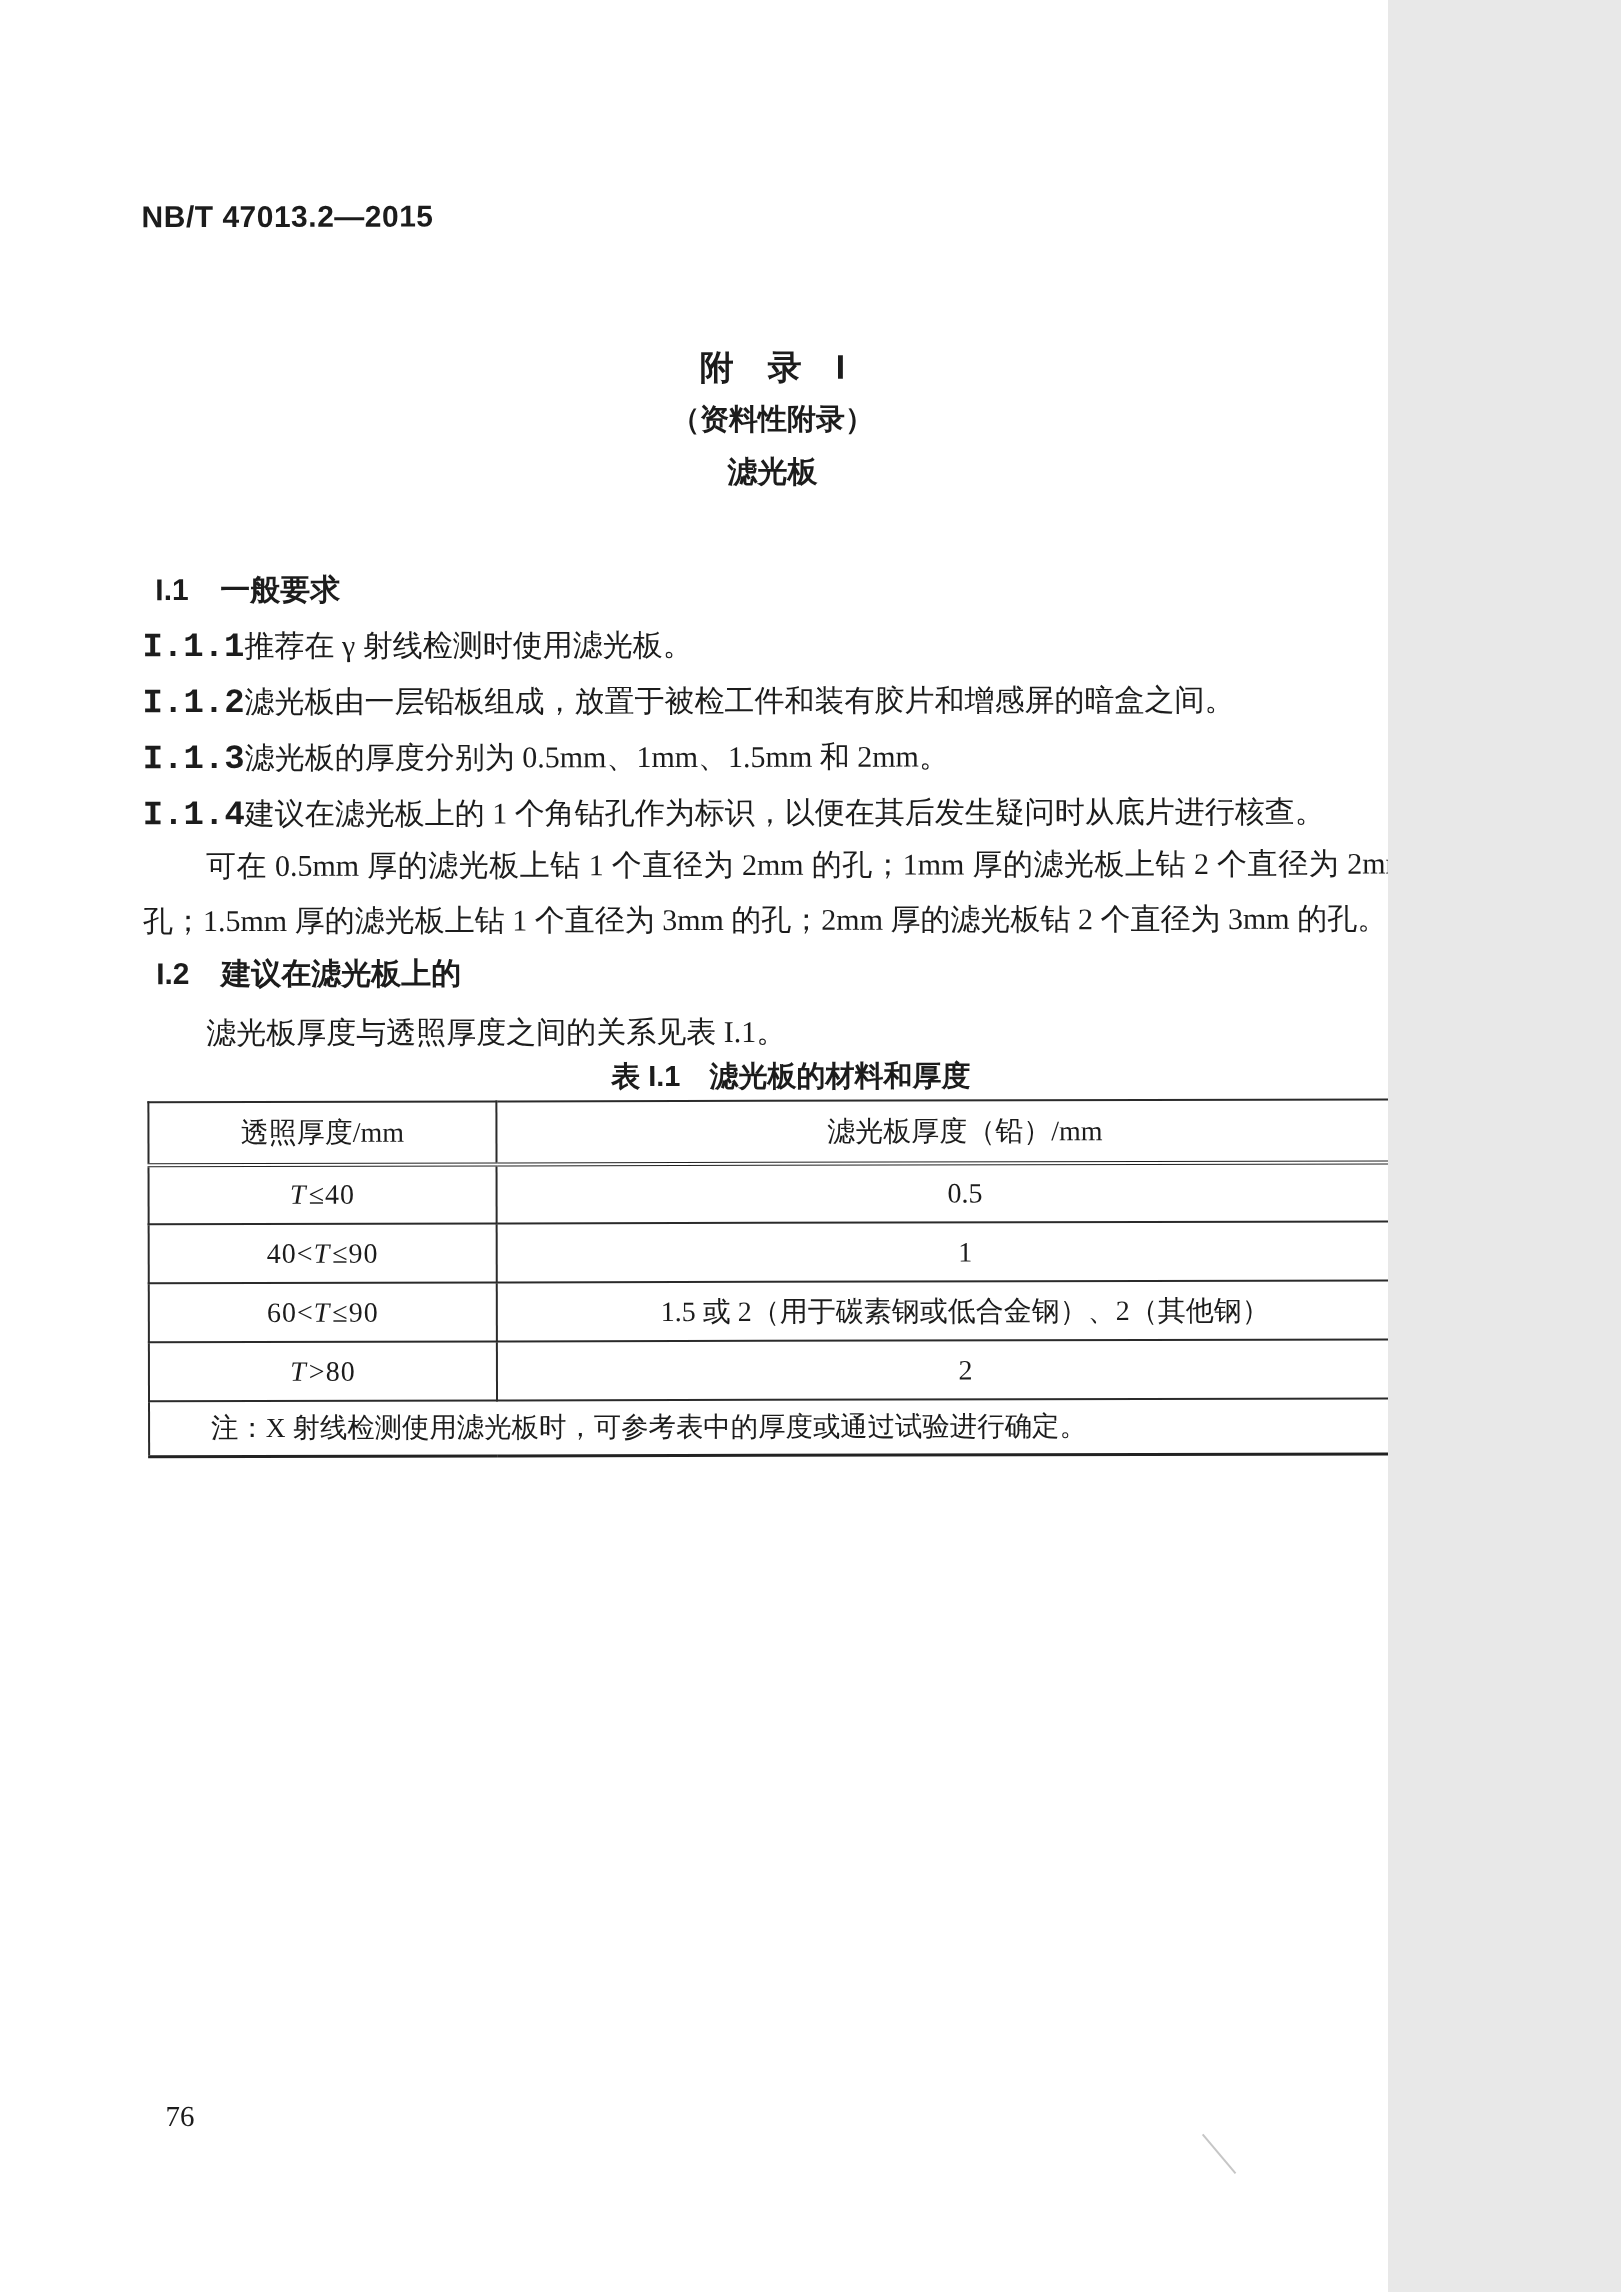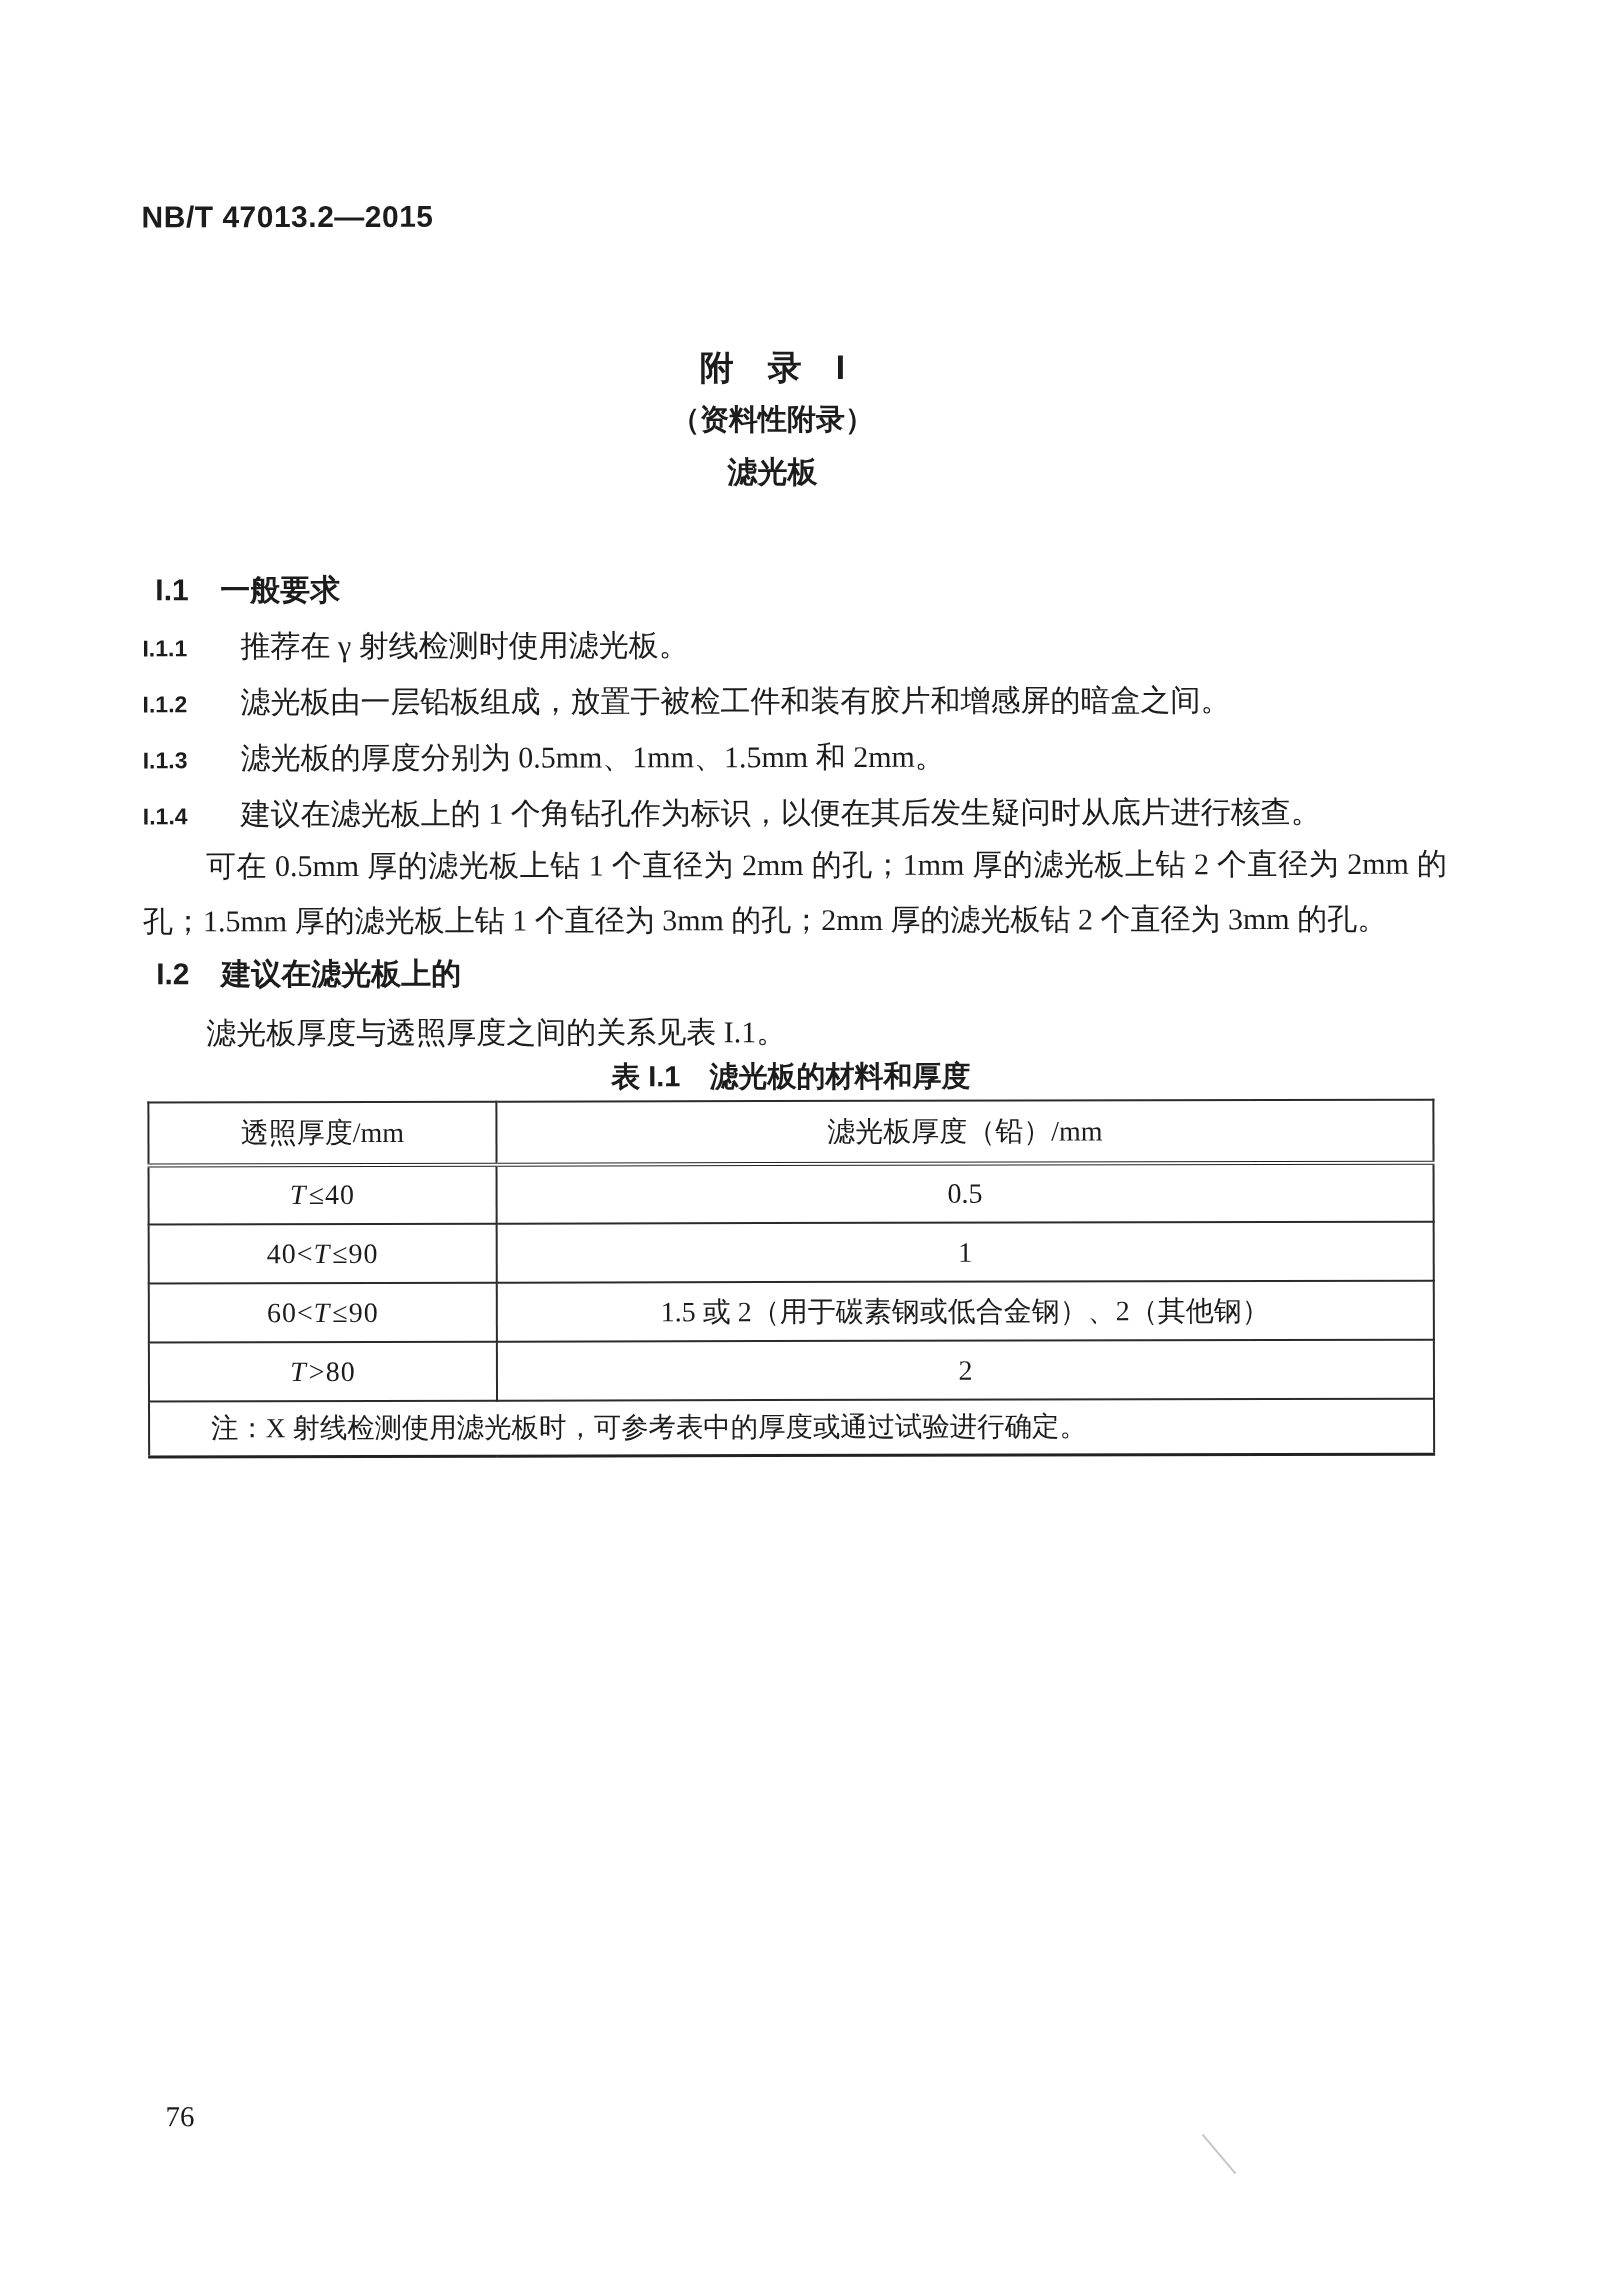--- a/index.html
+++ b/index.html
@@ -1,19 +1,19 @@
 <!DOCTYPE html>
 <html><head>
 <meta charset="utf-8">
 <style>
   * { margin:0; padding:0; box-sizing:border-box; }
   body { background:#e8e8e8; }
   .page {
     position:relative;
-    width:1621px; height:2293px;
+    width:1388px; height:2293px;
     background:#ffffff;
     color:#1c1c1c;
     font-family:"Liberation Serif","DejaVu Serif",serif;
     overflow:hidden;
   }
   .tilt { position:absolute; inset:0; transform:rotate(-0.12deg); transform-origin:50% 40%; }
 
   .doc-code {
     position:absolute; left:143px; top:199px;
     font-family:"Liberation Sans","DejaVu Sans",sans-serif;
@@ -29,22 +29,22 @@
   .sec-heading {
     position:absolute; left:156px;
     font-family:"Liberation Sans","DejaVu Sans",sans-serif;
     font-weight:bold; font-size:30px; white-space:nowrap;
   }
   .sec-heading .sec-num { display:inline-block; min-width:65px; }
 
   .clause { position:absolute; left:143px; width:1313px; font-size:30px; white-space:nowrap; }
   .clause-num {
     display:inline-block; min-width:98px;
-    font-family:Liberation Sans, sans-serif;
-    font-weight:bold; font-size:23px;
+    font-family:Liberation Mono, monospace;
+    font-weight:bold; font-size:34px;
   }
 
   .para {
     position:absolute; left:143px; width:1304px;
     font-size:30px; line-height:55px;
     text-align:justify; text-indent:63px;
   }
   .lead-line { position:absolute; left:143px; width:1304px; font-size:30px; text-indent:63px; }
 
   .tbl-caption {

